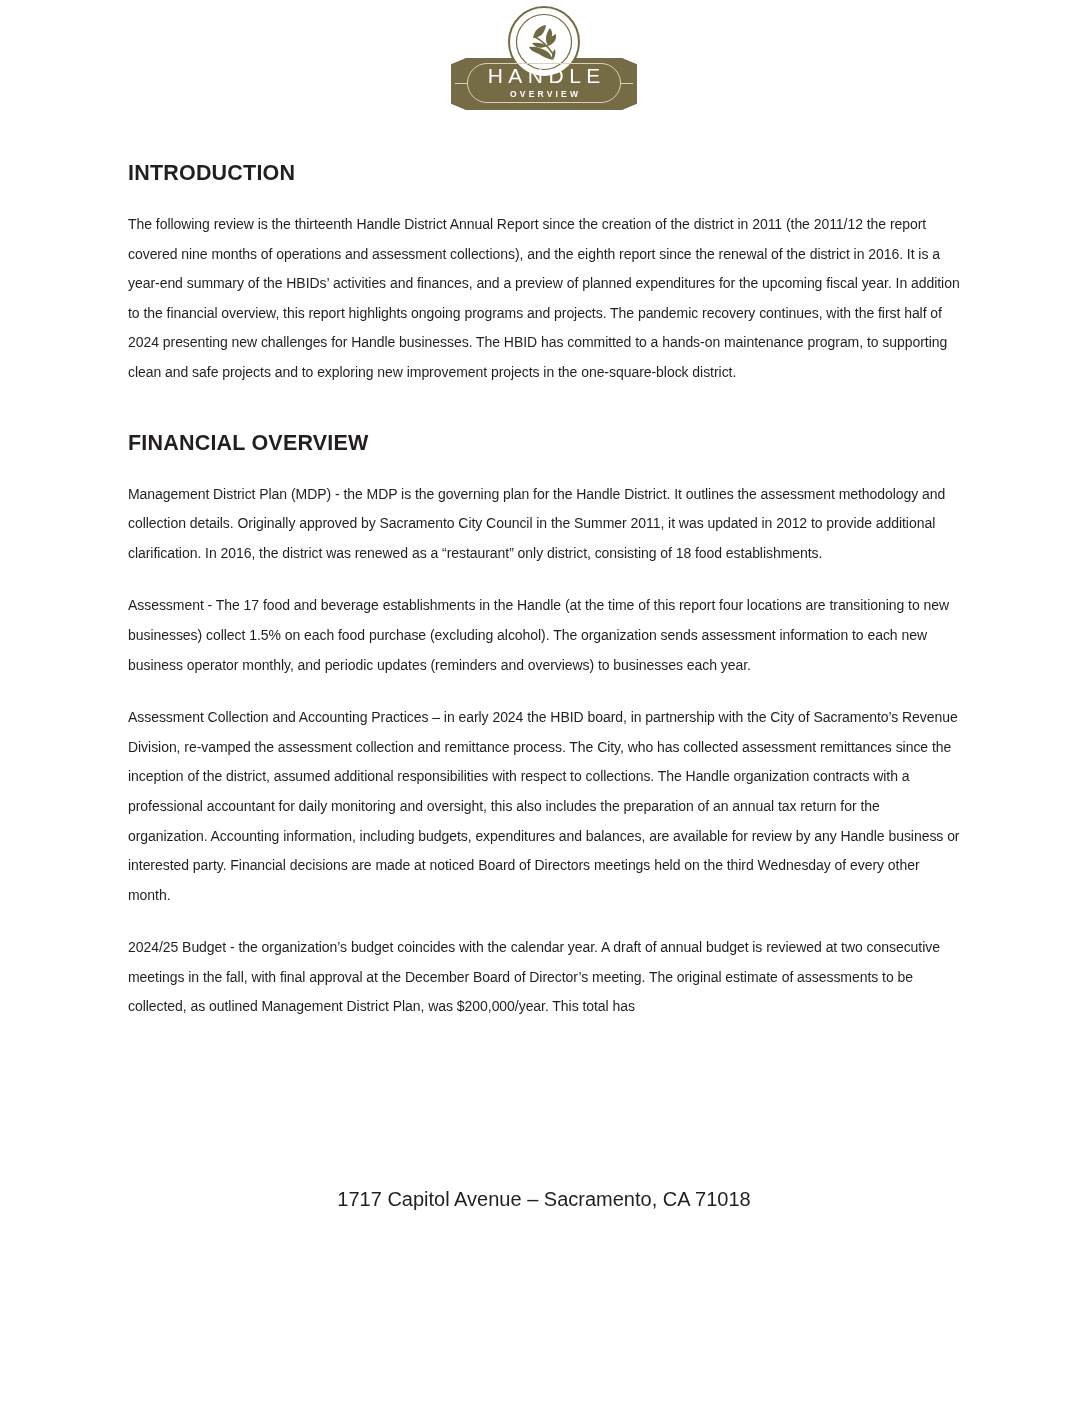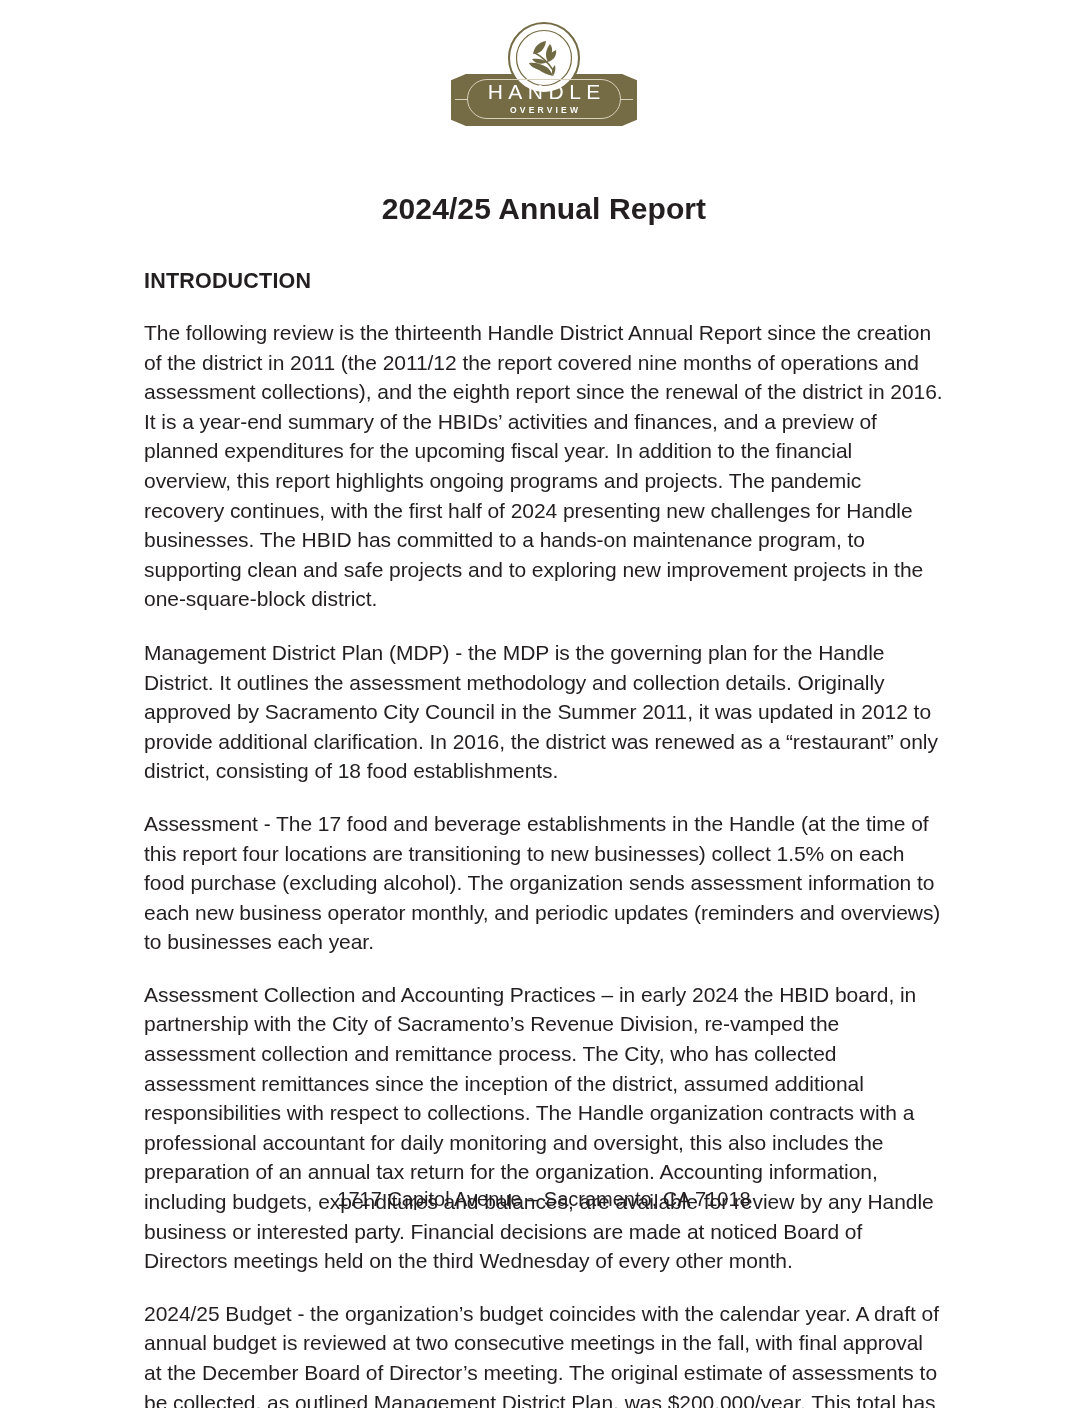--- a/index.html
+++ b/index.html
@@ -14,21 +14,21 @@
     font-family: "Liberation Sans", sans-serif;
     color: #231f20;
     position: relative;
     overflow: hidden;
   }
 
   .page {
     width: 1088px;
     height: 1256px;
     box-sizing: border-box;
-    padding: 16px;
+    padding: 0;
     position: relative;
     background: #ffffff;
   }
 
   
   .logo-block {
     width: 100%;
     display: flex;
     justify-content: center;
     align-items: flex-end;
@@ -142,21 +142,21 @@
   h2.section-heading {
     font-size: 21.5px;
     font-weight: bold;
     color: #231f20;
     margin: 0;
     padding: 42px 0 0 0;
     letter-spacing: 0.2px;
     line-height: 26px;
   }
   p.body-text {
-    font-size: 21px;
+    font-size: 14px;
     line-height: 29.6px;
     color: #231f20;
     margin: 0;
     padding-top: 24px;
     text-align: left;
     letter-spacing: -0.05px;
     word-spacing: 0px;
   }
   p.body-text.tight { padding-top: 23px; }
 
@@ -198,27 +198,27 @@
       <div class="logo-banner"></div>
       <div class="logo-banner-inner"></div>
       <div class="logo-tick-left"></div>
       <div class="logo-tick-right"></div>
 
       <div class="logo-wordmark">HANDLE</div>
       <div class="logo-subword">OVERVIEW</div>
     </div>
   </div>
 
-  <h1 class="doc-title">2024/25 Annual Report</h1>
 
   <div class="content">
 
     <h2 class="section-heading">INTRODUCTION</h2>
     <p class="body-text">The following review is the thirteenth Handle District Annual Report since the creation of the district in 2011 (the 2011/12 the report covered nine months of operations and assessment collections), and the eighth report since the renewal of the district in 2016. It is a year-end summary of the HBIDs’ activities and finances, and a preview of planned expenditures for the upcoming fiscal year. In addition to the financial overview, this report highlights ongoing programs and projects. The pandemic recovery continues, with the first half of 2024 presenting new challenges for Handle businesses. The HBID has committed to a hands-on maintenance program, to supporting clean and safe projects and to exploring new improvement projects in the one-square-block district.</p>
 
+    <h2 class="section-heading">FINANCIAL OVERVIEW</h2>
     <p class="body-text">Management District Plan (MDP) - the MDP is the governing plan for the Handle District. It outlines the assessment methodology and collection details. Originally approved by Sacramento City Council in the Summer 2011, it was updated in 2012 to provide additional clarification. In 2016, the district was renewed as a “restaurant” only district, consisting of 18 food establishments.</p>
     <p class="body-text tight">Assessment - The 17 food and beverage establishments in the Handle (at the time of this report four locations are transitioning to new businesses) collect 1.5% on each food purchase (excluding alcohol). The organization sends assessment information to each new business operator monthly, and periodic updates (reminders and overviews) to businesses each year.</p>
     <p class="body-text tight">Assessment Collection and Accounting Practices – in early 2024 the HBID board, in partnership with the City of Sacramento’s Revenue Division, re-vamped the assessment collection and remittance process.  The City, who has collected assessment remittances since the inception of the district, assumed additional responsibilities with respect to collections.  The Handle organization contracts with a professional accountant for daily monitoring and oversight, this also includes the preparation of an annual tax return for the organization. Accounting information, including budgets, expenditures and balances, are available for review by any Handle business or interested party. Financial decisions are made at noticed Board of Directors meetings held on the third Wednesday of every other month.</p>
     <p class="body-text tight">2024/25 Budget - the organization’s budget coincides with the calendar year. A draft of annual budget is reviewed at two consecutive meetings in the fall, with final approval at the December Board of Director’s meeting. The original estimate of assessments to be collected, as outlined Management District Plan, was $200,000/year. This total has</p>
   </div>
 
   <div class="footer">1717 Capitol Avenue – Sacramento, CA 71018</div>
 
 </div>
 

